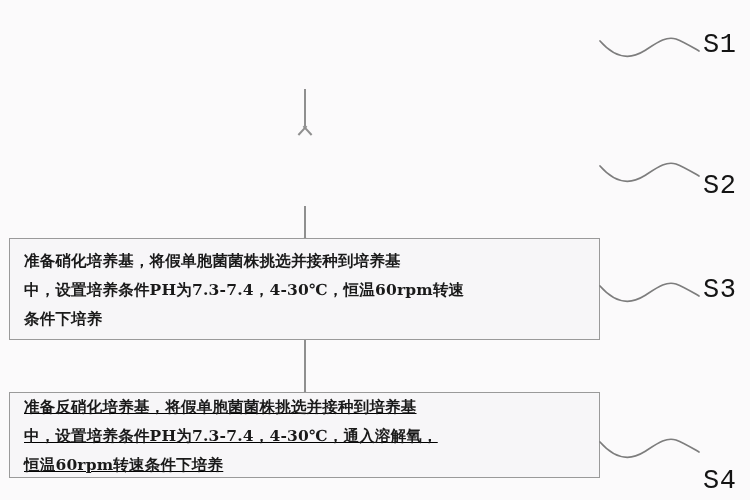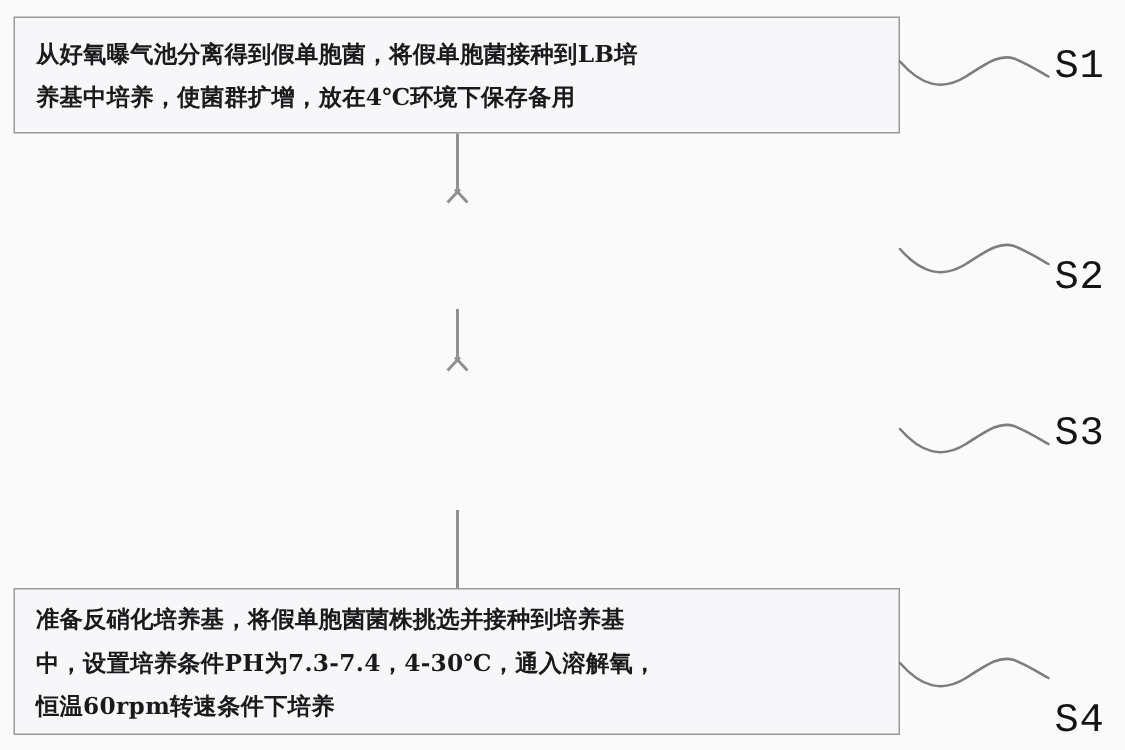--- a/index.html
+++ b/index.html
@@ -34,21 +34,21 @@
     color: #1a1a1a;
     padding: 0 14px;
     letter-spacing: 0.2px;
     white-space: pre-line;
     font-weight: 600;
   }
 
   #box-1 { top: 11px;  height: 78px; }
   #box-2 { top: 126px; height: 80px; }
   #box-3 { top: 238px; height: 102px; }
-  #box-4 { top: 392px; height: 98px; }
+  #box-4 { top: 392px; height: 86px; text-decoration: underline; }
 
   
   .connector {
     position: absolute;
     left: 297px;
     width: 16px;
   }
   .connector .shaft {
     position: absolute;
     left: 7px;
@@ -112,36 +112,37 @@
   #s-label-1 { top: 30px; }
   #s-label-2 { top: 171px; }
   #s-label-3 { top: 275px; text-align: center; }
   #s-label-4 { top: 446px; margin-top: 20px; }
 </style>
 </head>
 <body>
 
 <div id="page">
 
-  <div class="step-box" id="box-1">
-    <div class="step-text">从好氧曝气池分离得到假单胞菌，将假单胞菌接种到LB培
-养基中培养，使菌群扩增，放在4℃环境下保存备用</div>
-  </div>
 
   <div class="connector" id="conn-1">
     <div class="shaft"></div>
     <div class="head"></div>
   </div>
 
 
   <div class="connector" id="conn-2">
     <div class="shaft"></div>
     <div class="head"></div>
   </div>
 
+  <div class="step-box" id="box-3">
+    <div class="step-text">准备硝化培养基，将假单胞菌菌株挑选并接种到培养基
+中，设置培养条件PH为7.3-7.4，4-30℃，恒温60rpm转速
+条件下培养</div>
+  </div>
 
   <div class="connector" id="conn-3">
     <div class="shaft"></div>
     <div class="head"></div>
   </div>
 
   <div class="step-box" id="box-4">
     <div class="step-text">准备反硝化培养基，将假单胞菌菌株挑选并接种到培养基
 中，设置培养条件PH为7.3-7.4，4-30℃，通入溶解氧，
 恒温60rpm转速条件下培养</div>

